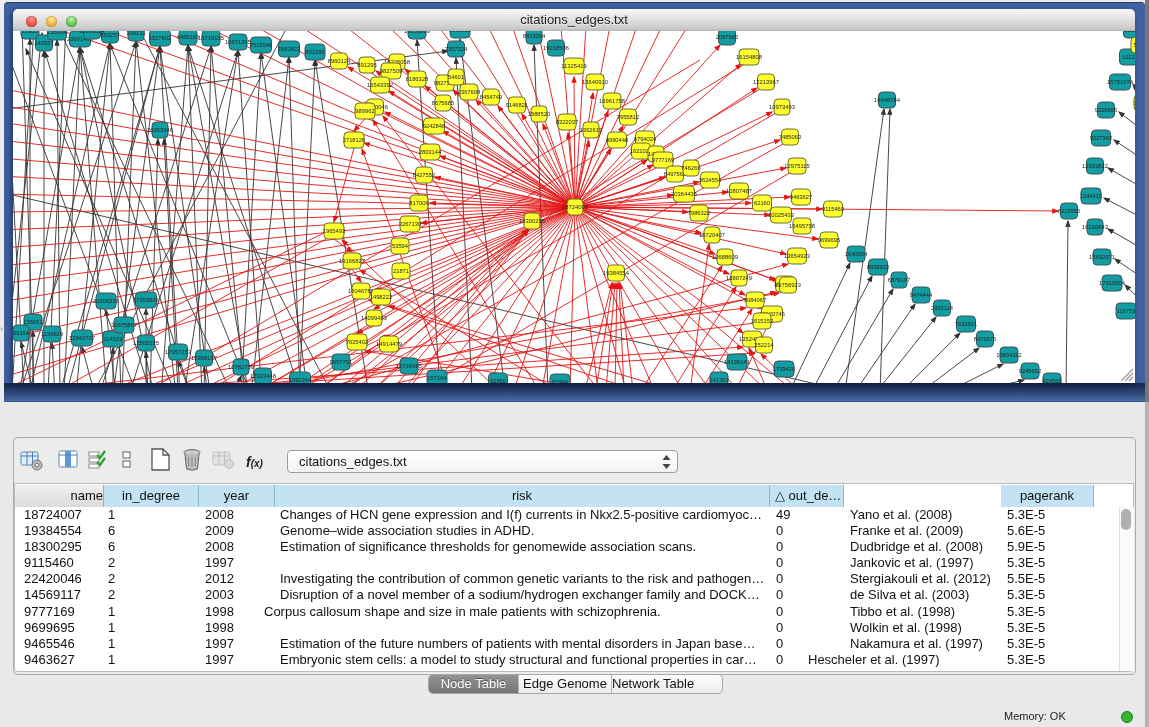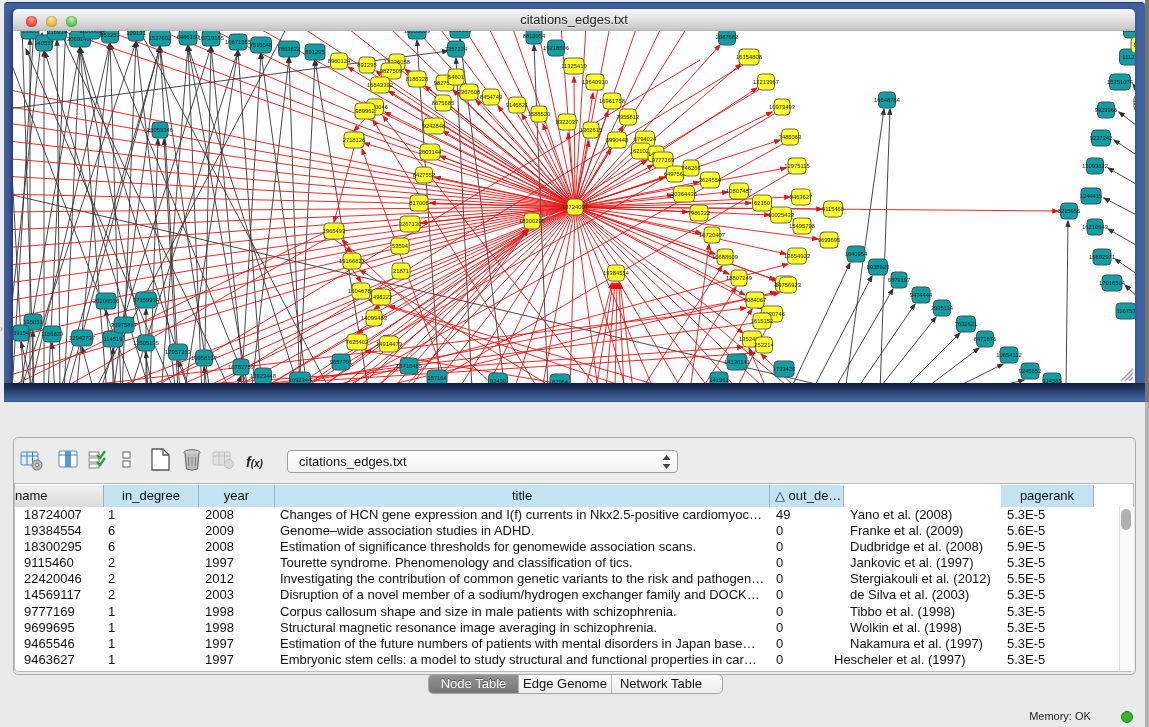--- a/index.html
+++ b/index.html
@@ -625,24 +625,24 @@
    <div style="font-size:13px;color:#111;padding:3px 0 0 11px">citations_edges.txt</div>
    <svg class="abs" style="right:5px;top:3px" width="11" height="16">
         <path d="M5.5,1 L9.5,6 L1.5,6 z" fill="#444"></path>
         <path d="M5.5,15 L9.5,10 L1.5,10 z" fill="#444"></path>
       </svg>
  </div>
 
  <div class="abs" style="left:14px;top:81px;width:1120px;height:189px;background:#fff;border:1px solid #bbb;border-radius:0 0 4px 4px;box-sizing:border-box"></div>
 
  <div class="abs" style="left:15px;top:83px;height:22px;width:1118px;font-size:13px;color:#111">
-   <div class="abs" style="left:0;top:0;width:88px;height:22px;background:linear-gradient(#efefef,#dcdcdc);border-right:1px solid #a9a9a9;text-align:left;line-height:22px">name</div>
+   <div class="abs" style="left:0;top:0;width:88px;height:22px;background:linear-gradient(#efefef,#dcdcdc);border-right:1px solid #a9a9a9;text-align:right;line-height:22px">name</div>
    <div class="abs" style="left:89px;top:0;width:94px;height:22px;background:#c3e3f3;border-right:1px solid #8fb8cc;text-align:center;line-height:22px">in_degree</div>
    <div class="abs" style="left:184px;top:0;width:75px;height:22px;background:#c3e3f3;border-right:1px solid #8fb8cc;text-align:center;line-height:22px">year</div>
-   <div class="abs" style="left:260px;top:0;width:494px;height:22px;background:#c3e3f3;border-right:1px solid #8fb8cc;text-align:center;line-height:22px">title</div>
+   <div class="abs" style="left:260px;top:0;width:494px;height:22px;background:#c3e3f3;border-right:1px solid #8fb8cc;text-align:center;line-height:22px">risk</div>
    <div class="abs" style="left:755px;top:0;width:74px;height:22px;background:#c3e3f3;border-right:1px solid #8fb8cc;line-height:22px;padding-left:5px;box-sizing:border-box">△ out_de…</div>
    <div class="abs" style="left:986px;top:0;width:92px;height:22px;background:#c3e3f3;border-right:1px solid #8fb8cc;text-align:center;line-height:22px">pagerank</div>
  </div>
  <div class="abs" style="left:0;top:-402px;width:1149px;height:727px;pointer-events:none">
  <div class="tr" style="top:506px">
         <span class="c" style="left:24px">18724007</span>
         <span class="c" style="left:108px">1</span>
         <span class="c" style="left:205px">2008</span>
         <span class="c" style="left:280px;width:486px;overflow:hidden;white-space:nowrap">Changes of HCN gene expression and I(f) currents in Nkx2.5-positive cardiomyoc…</span>
         <span class="c" style="left:776px">49</span>
@@ -664,21 +664,20 @@
         <span class="c" style="left:205px">2008</span>
         <span class="c" style="left:280px;width:486px;overflow:hidden;white-space:nowrap">Estimation of significance thresholds for genomewide association scans.</span>
         <span class="c" style="left:776px">0</span>
         <span class="c" style="left:850px">Dudbridge et al. (2008)</span>
         <span class="c" style="left:1007px">5.9E-5</span>
       </div>
 <div class="tr" style="top:554px">
         <span class="c" style="left:24px">9115460</span>
         <span class="c" style="left:108px">2</span>
         <span class="c" style="left:205px">1997</span>
-        <span class="c" style="left:280px;width:486px;overflow:hidden;white-space:nowrap">Tourette syndrome. Phenomenology and classification of tics.</span>
         <span class="c" style="left:776px">0</span>
         <span class="c" style="left:850px">Jankovic et al. (1997)</span>
         <span class="c" style="left:1007px">5.3E-5</span>
       </div>
 <div class="tr" style="top:570px">
         <span class="c" style="left:24px">22420046</span>
         <span class="c" style="left:108px">2</span>
         <span class="c" style="left:205px">2012</span>
         <span class="c" style="left:280px;width:486px;overflow:hidden;white-space:nowrap">Investigating the contribution of common genetic variants to the risk and pathogen…</span>
         <span class="c" style="left:776px">0</span>
@@ -691,58 +690,57 @@
         <span class="c" style="left:205px">2003</span>
         <span class="c" style="left:280px;width:486px;overflow:hidden;white-space:nowrap">Disruption of a novel member of a sodium/hydrogen exchanger family and DOCK…</span>
         <span class="c" style="left:776px">0</span>
         <span class="c" style="left:850px">de Silva et al. (2003)</span>
         <span class="c" style="left:1007px">5.3E-5</span>
       </div>
 <div class="tr" style="top:603px">
         <span class="c" style="left:24px">9777169</span>
         <span class="c" style="left:108px">1</span>
         <span class="c" style="left:205px">1998</span>
-        <span class="c" style="left:280px;width:486px;overflow:hidden;white-space:nowrap">Corpus callosum shape and size in male patients with schizophrenia.</span>
+        <span class="c" style="left:264px;width:486px;overflow:hidden;white-space:nowrap">Corpus callosum shape and size in male patients with schizophrenia.</span>
         <span class="c" style="left:776px">0</span>
         <span class="c" style="left:850px">Tibbo et al. (1998)</span>
         <span class="c" style="left:1007px">5.3E-5</span>
       </div>
 <div class="tr" style="top:619px">
         <span class="c" style="left:24px">9699695</span>
         <span class="c" style="left:108px">1</span>
         <span class="c" style="left:205px">1998</span>
-        <span class="c" style="left:280px;width:486px;overflow:hidden;white-space:nowrap">Structural magnetic resonance image averaging in schizophrenia.</span>
         <span class="c" style="left:776px">0</span>
         <span class="c" style="left:850px">Wolkin et al. (1998)</span>
         <span class="c" style="left:1007px">5.3E-5</span>
       </div>
 <div class="tr" style="top:635px">
         <span class="c" style="left:24px">9465546</span>
         <span class="c" style="left:108px">1</span>
         <span class="c" style="left:205px">1997</span>
         <span class="c" style="left:280px;width:486px;overflow:hidden;white-space:nowrap">Estimation of the future numbers of patients with mental disorders in Japan base…</span>
         <span class="c" style="left:776px">0</span>
         <span class="c" style="left:850px">Nakamura et al. (1997)</span>
         <span class="c" style="left:1007px">5.3E-5</span>
       </div>
 <div class="tr" style="top:651px">
         <span class="c" style="left:24px">9463627</span>
         <span class="c" style="left:108px">1</span>
         <span class="c" style="left:205px">1997</span>
         <span class="c" style="left:280px;width:486px;overflow:hidden;white-space:nowrap">Embryonic stem cells: a model to study structural and functional properties in car…</span>
         <span class="c" style="left:776px">0</span>
-        <span class="c" style="left:834px">Hescheler et al. (1997)</span>
+        <span class="c" style="left:808px">Hescheler et al. (1997)</span>
         <span class="c" style="left:1007px">5.3E-5</span>
       </div>
  </div>
 
  <div class="abs" style="left:1119px;top:105px;width:14px;height:164px;background:#fafafa;border-left:1px solid #ddd"></div>
  <div class="abs" style="left:1121px;top:107px;width:10px;height:21px;background:#b0b0b0;border-radius:5px"></div>
 
  <div class="abs" style="left:428px;top:272px;width:295px;height:20px;border:1px solid #a6a6a6;border-radius:5px;background:linear-gradient(#fdfdfd,#ececec);box-sizing:border-box;font-size:13px">
    <div class="abs" style="left:0;top:0;width:89px;height:18px;background:linear-gradient(#939393,#757575);border-radius:4px 0 0 4px;color:#fff;text-align:center;line-height:18px;text-shadow:0 -1px 0 #555">Node Table</div>
    <div class="abs" style="left:89px;top:0;width:93px;height:18px;border-left:1px solid #b5b5b5;color:#111;text-align:center;line-height:18px;box-sizing:border-box">Edge Genome</div>
-   <div class="abs" style="left:182px;top:0;width:99px;height:18px;border-left:1px solid #b5b5b5;color:#111;text-align:center;line-height:18px;box-sizing:border-box">Network Table</div>
+   <div class="abs" style="left:182px;top:0;width:99px;height:18px;border-left:1px solid #b5b5b5;color:#111;line-height:18px;box-sizing:border-box">Network Table</div>
  </div>
 
- <div class="abs" style="left:1004px;top:308px;width:112px;font-size:11px;color:#222;text-align:center">Memory: OK</div>
+ <div class="abs" style="left:1004px;top:308px;width:112px;font-size:11px;color:#222;text-align:left">Memory: OK</div>
  <div class="abs" style="left:1121px;top:309px;width:12px;height:12px;border-radius:50%;background:#35b52f;border:1px solid #1e7a1e;box-sizing:border-box"></div>
 </div>
 
 </body></html>

